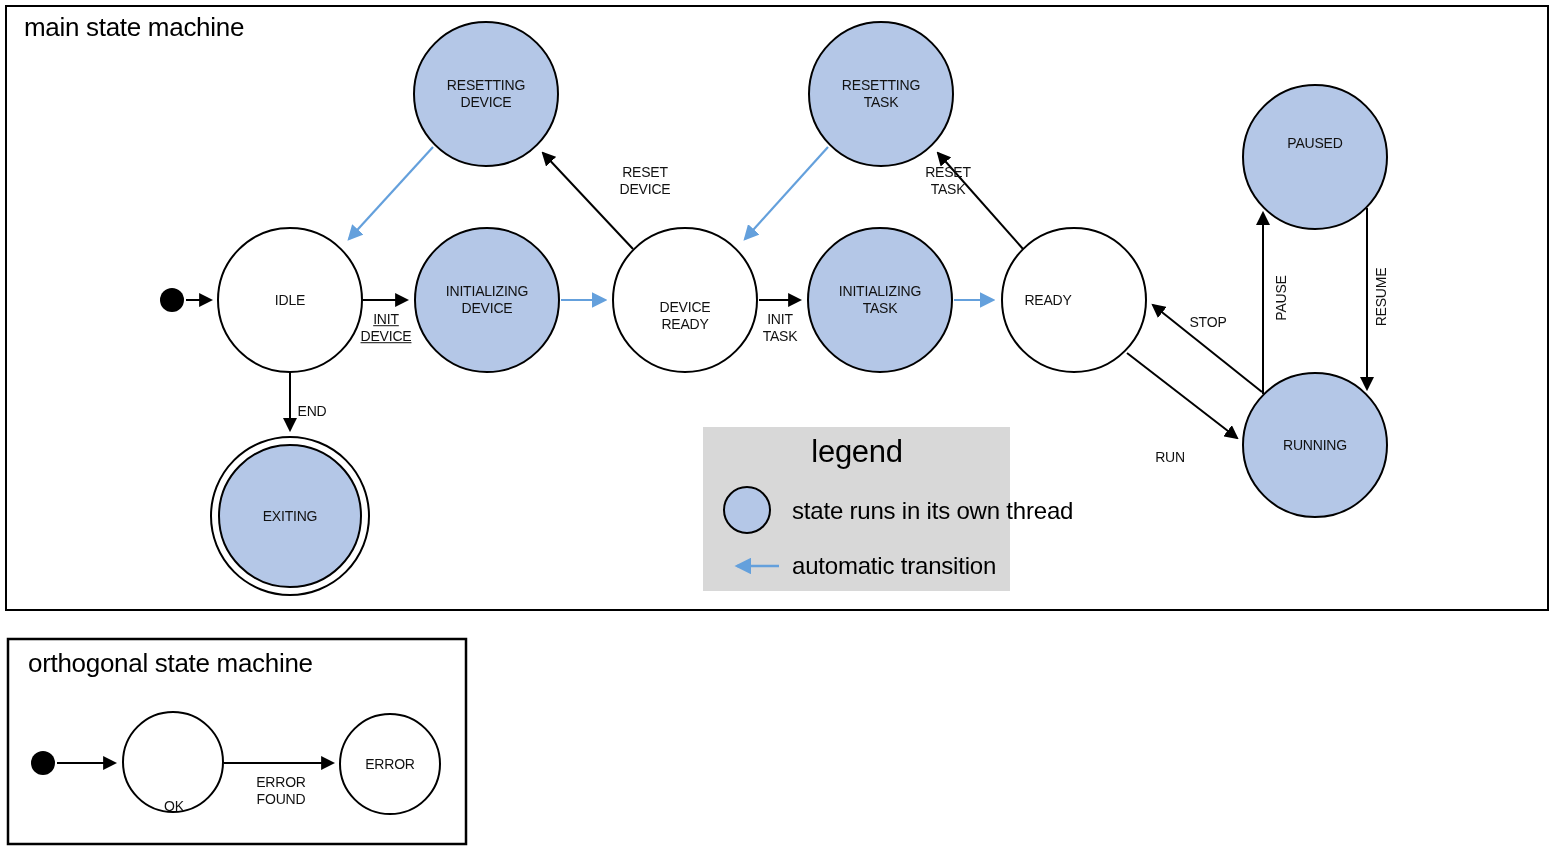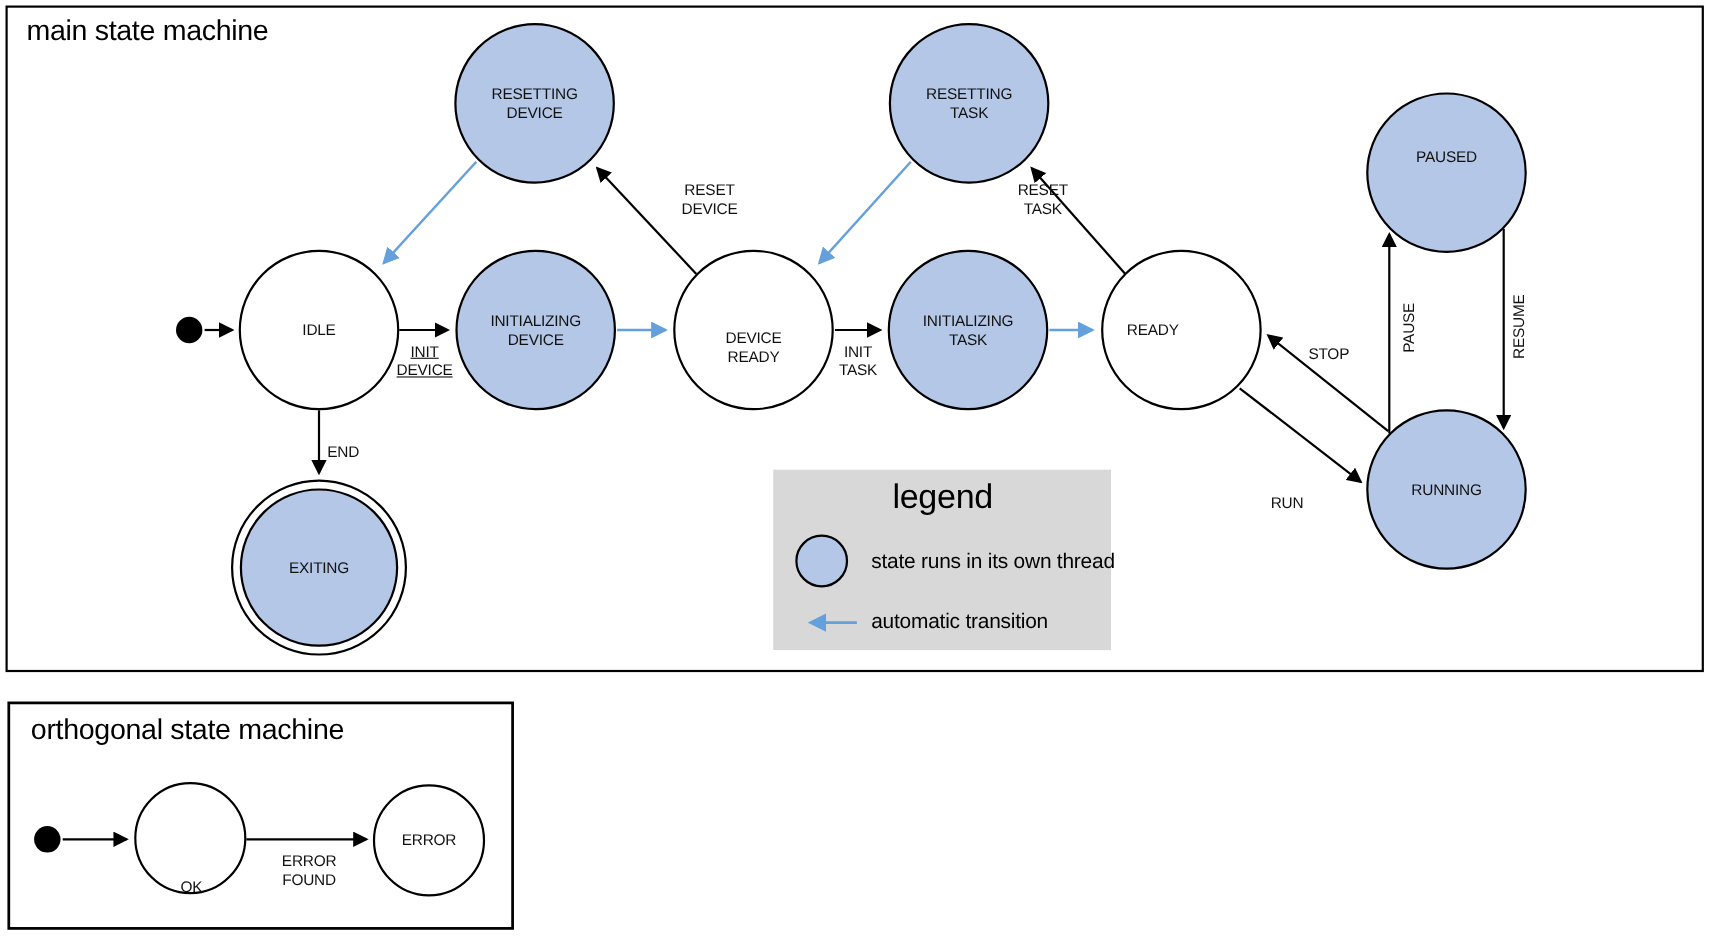--- a/index.html
+++ b/index.html
@@ -36,21 +36,21 @@
     position: absolute;
     transform: translate(-50%, -50%);
     font-size: 31px;
     letter-spacing: -0.3px;
     color: #000;
     white-space: nowrap;
   }
   .legendtext {
     position: absolute;
     transform: translate(0, -50%);
-    font-size: 19px;
+    font-size: 24px;
     letter-spacing: -0.2px;
     color: #000;
     white-space: nowrap;
     text-align: left;
   }
   line, circle, rect { shape-rendering: geometricPrecision; }
 </style>
 </head>
 <body>
 

